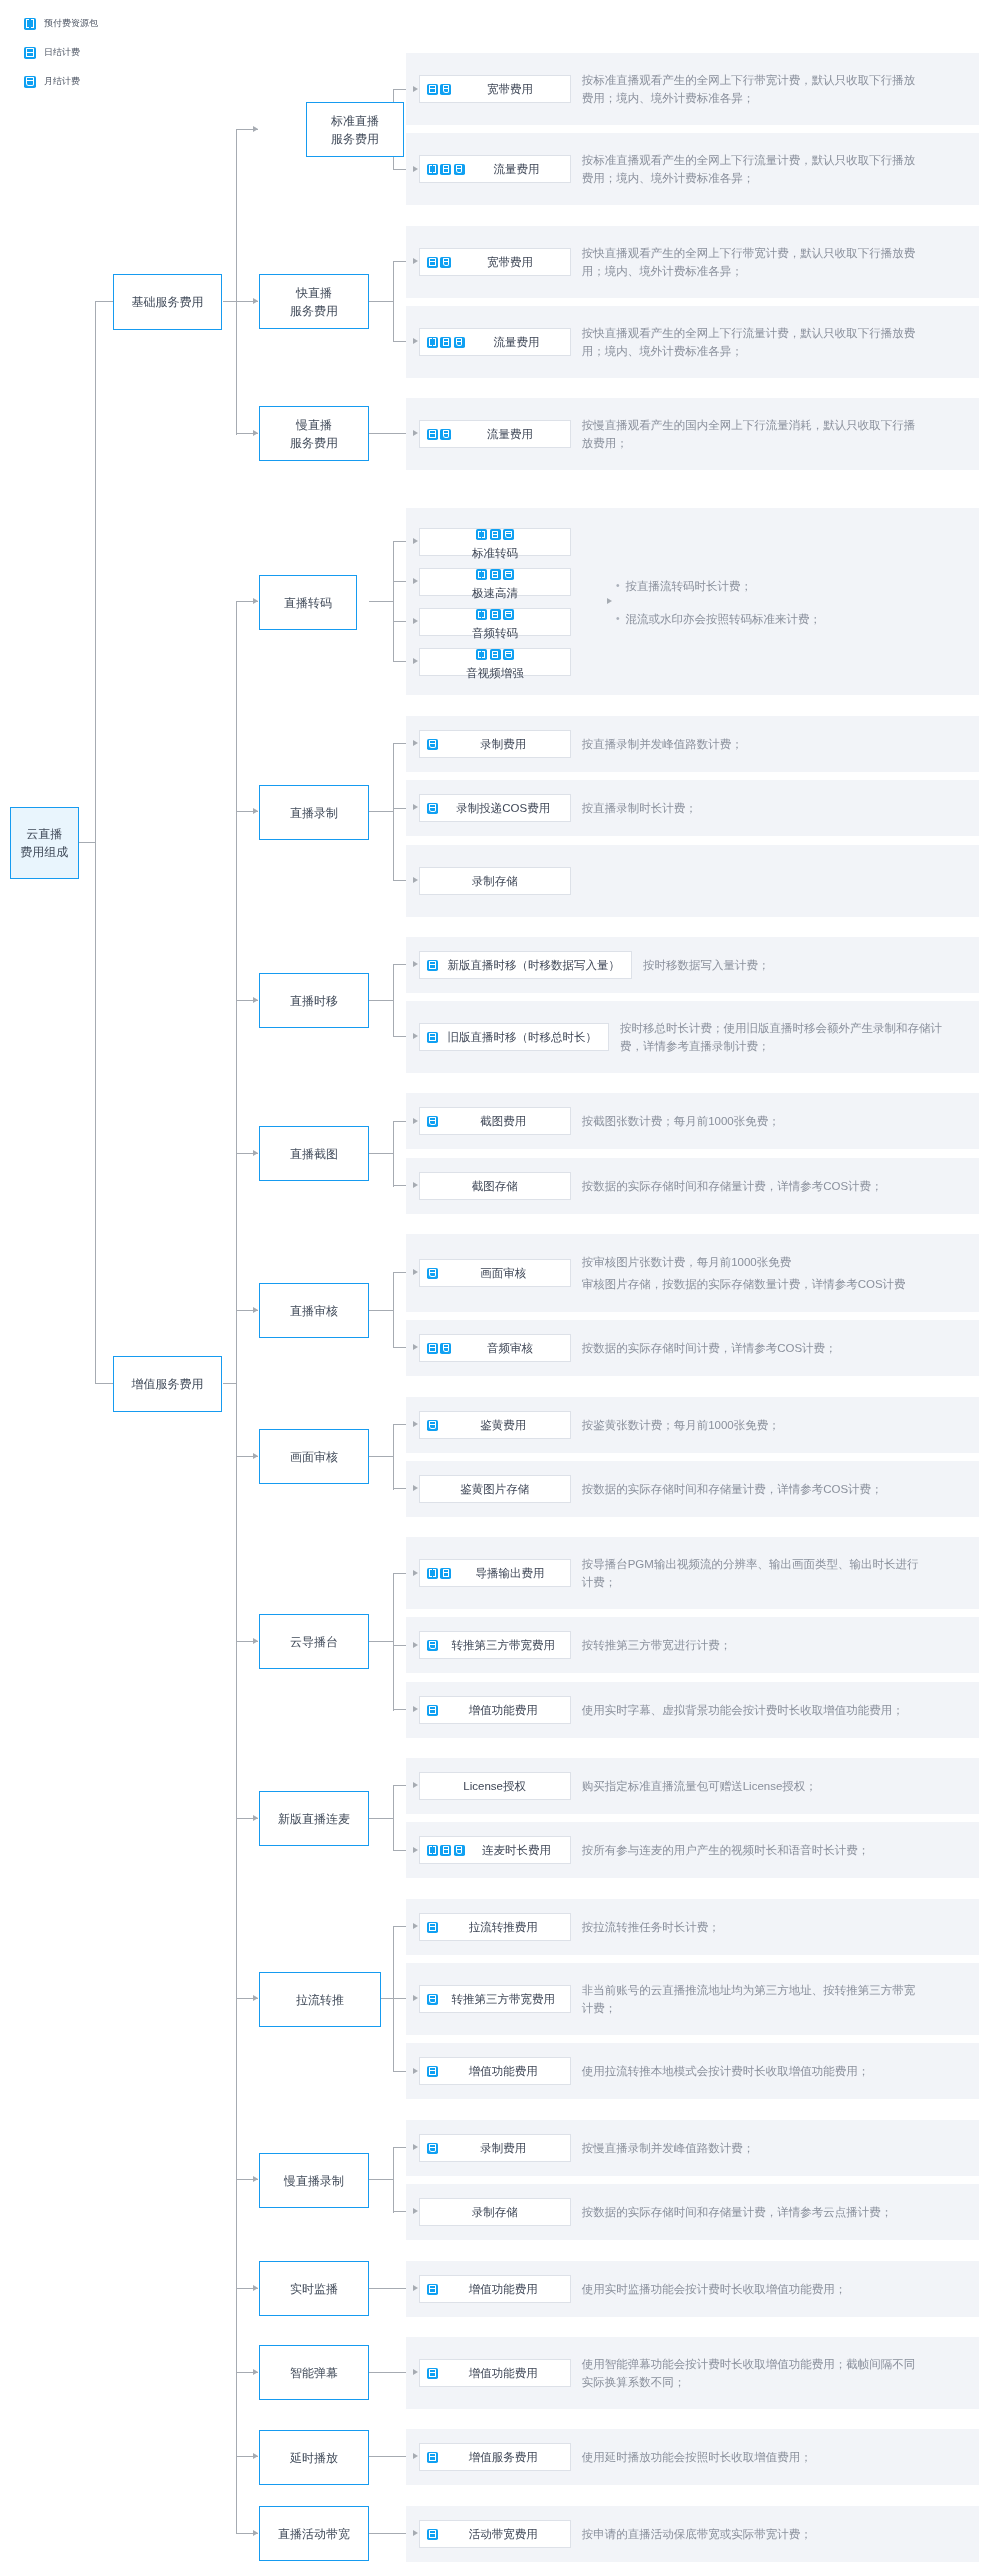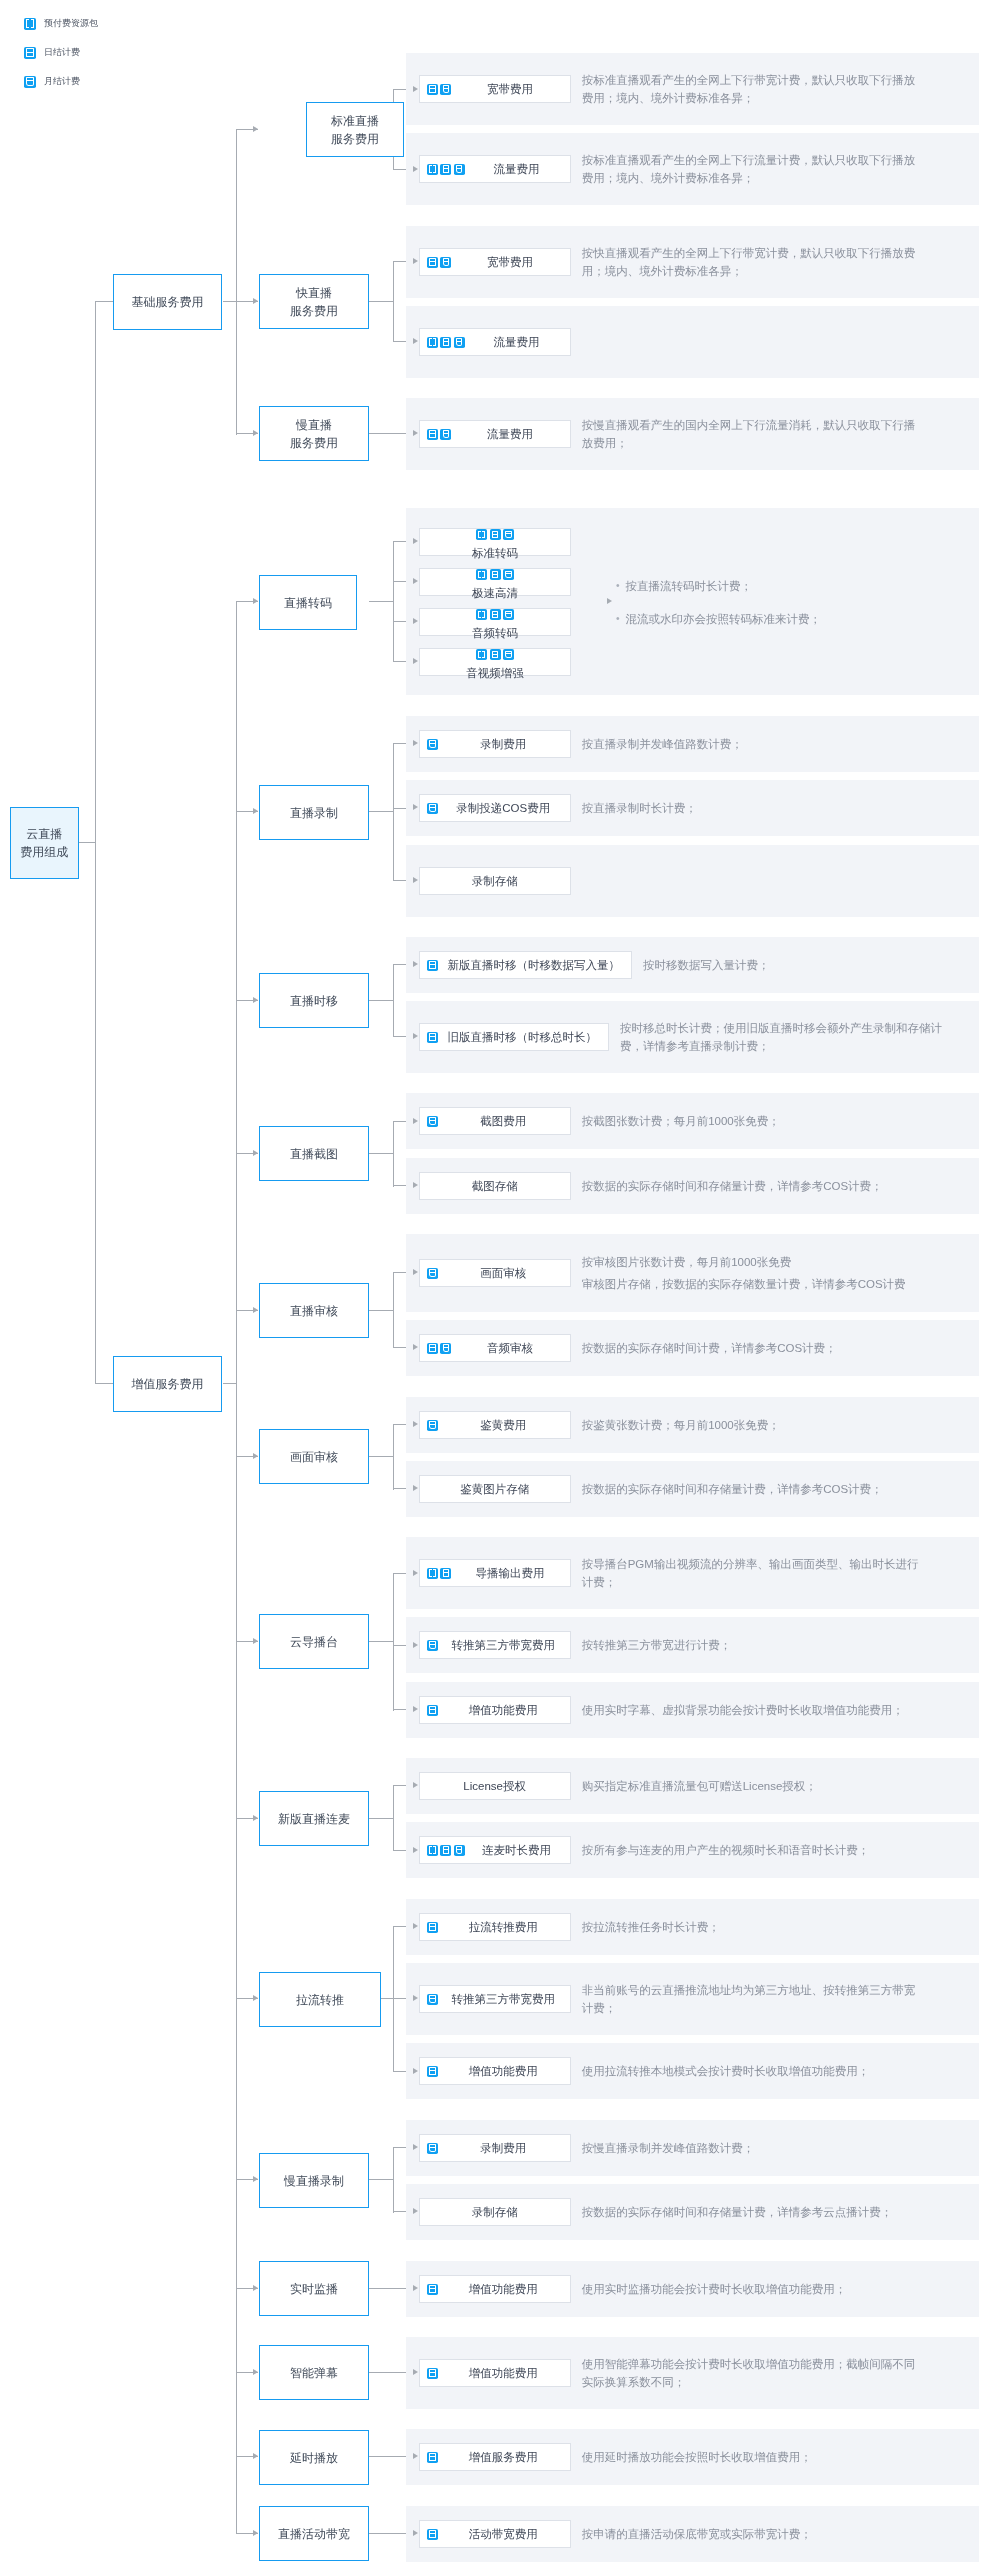--- a/index.html
+++ b/index.html
@@ -126,20 +126,21 @@
       </div>
       <div class="panel row" style="left: 406px; top: 306px; width: 573px; height: 72px;">
         <div class="leaf">
           <div class="chips">
             <span class="chip chip-package"></span>
             <span class="chip chip-daily"></span>
             <span class="chip chip-monthly"></span>
           </div>
           <div class="leaf-title">流量费用</div>
         </div>
+        <div class="desc">按快直播观看产生的全网上下行流量计费，默认只收取下行播放费用；境内、境外计费标准各异；</div>
       </div>
       <div class="line" style="left: 237px; top: 433px; width: 21px; height: 1.2px;"></div>
       <div class="arrow-head" style="left: 253px; top: 430px;"></div>
       <div class="node" style="left: 259px; top: 406px; width: 110px; height: 55px;">慢直播
 服务费用</div>
       <div class="line" style="left: 369px; top: 433px; width: 44px; height: 1.2px;"></div>
       <div class="arrow-head" style="left: 413px; top: 430px;"></div>
       <div class="panel row" style="left: 406px; top: 398px; width: 573px; height: 72px;">
         <div class="leaf">
           <div class="chips">

